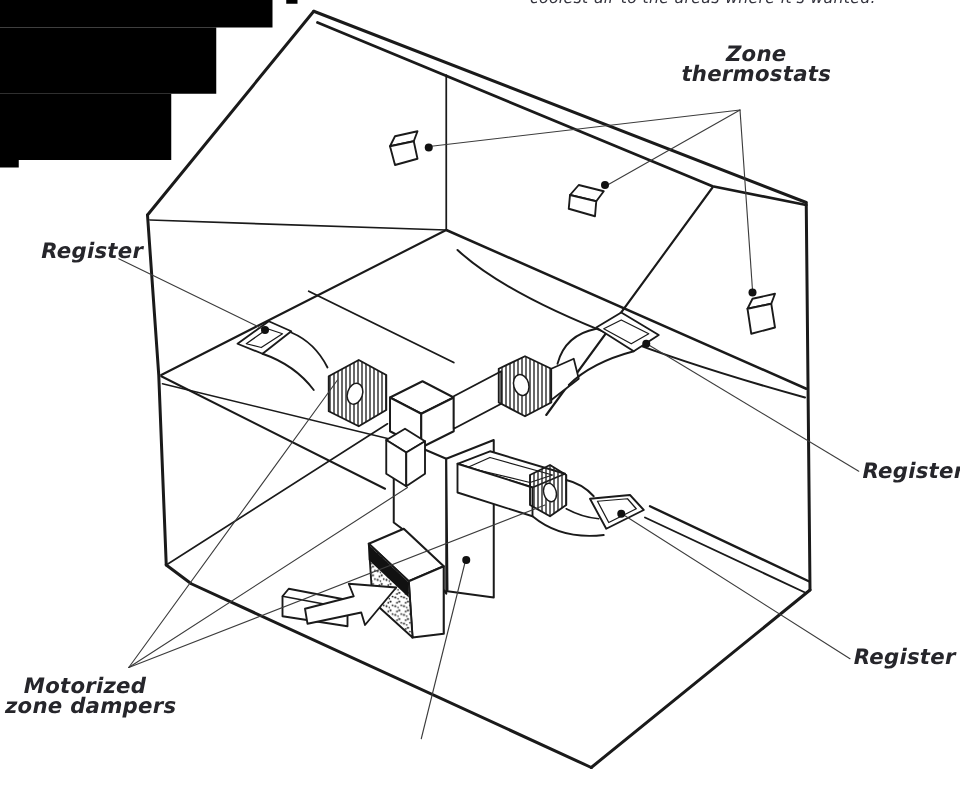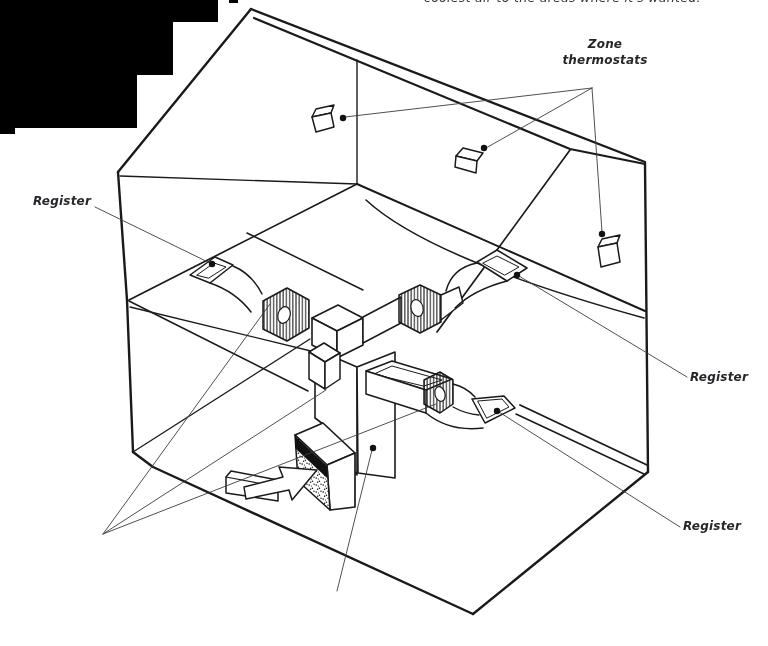--- a/index.html
+++ b/index.html
@@ -3,21 +3,21 @@
 <meta charset="utf-8">
 <style>
   html,body{margin:0;padding:0;background:#ffffff;}
   #stage{
     position:relative; width:768px; height:646px; overflow:hidden;
     background:#ffffff; font-family:"DejaVu Sans", sans-serif;
   }
   #stage svg{position:absolute; left:0; top:0;}
   .lbl{
     position:absolute; font-style:italic; font-weight:600;
-    font-size:12px; line-height:16px; color:#26262b;
+    font-size:17px; line-height:16px; color:#26262b;
     white-space:nowrap; letter-spacing:.2px;
   }
   .lbl.center{text-align:center;}
   .caption{
     position:absolute; left:424px; top:-10px; width:330px;
     font-style:italic; font-size:12.5px; color:#33333d; letter-spacing:.3px;
     white-space:nowrap;
   }
   .redact{position:absolute; background:#000;}
 </style>
@@ -172,15 +172,19 @@
     <span>Zone</span><br>
     <span>thermostats</span>
   </div>
 
   <div class="lbl" style="left:33px;top:193px">Register</div>
 
   <div class="lbl" style="left:690px;top:369px">Register</div>
 
   <div class="lbl" style="left:683px;top:518px">Register</div>
 
+  <div class="lbl center" style="left:4px;top:541px;width:128px">
+    <span>Motorized</span><br>
+    <span>zone dampers</span>
+  </div>
 
 
 </div>
 
 </body></html>

